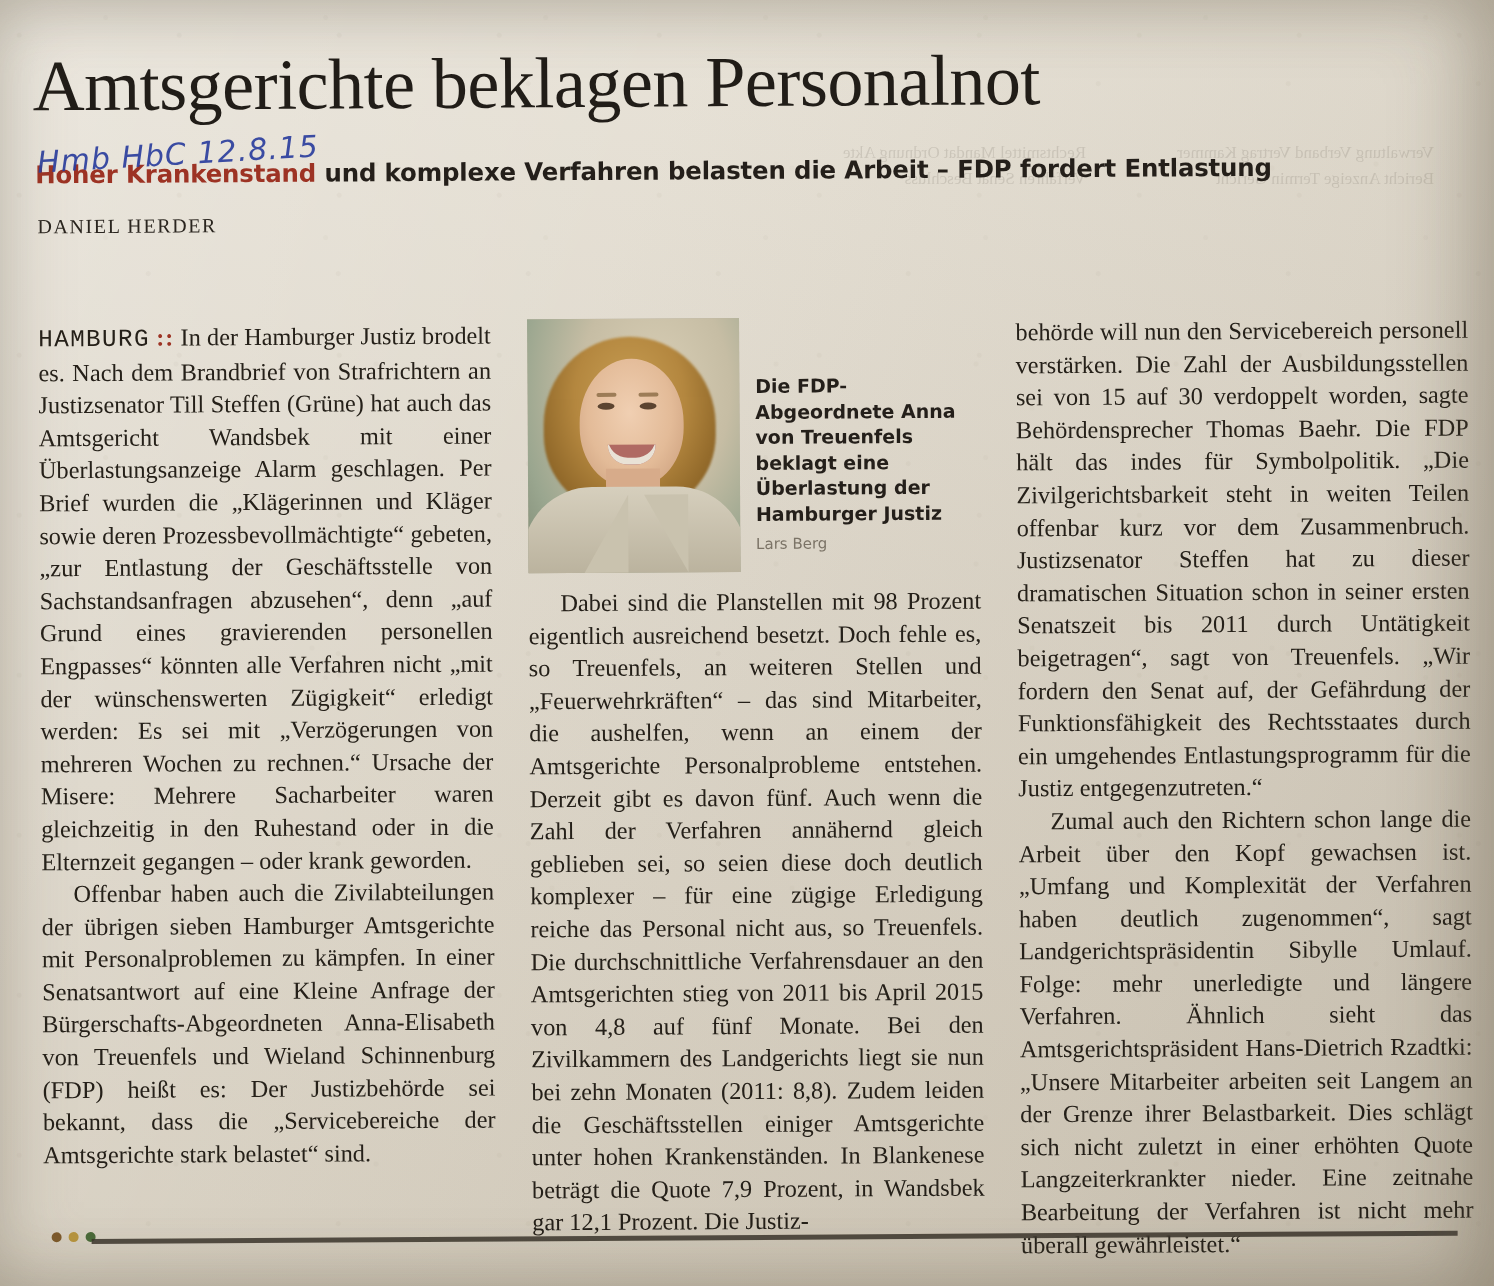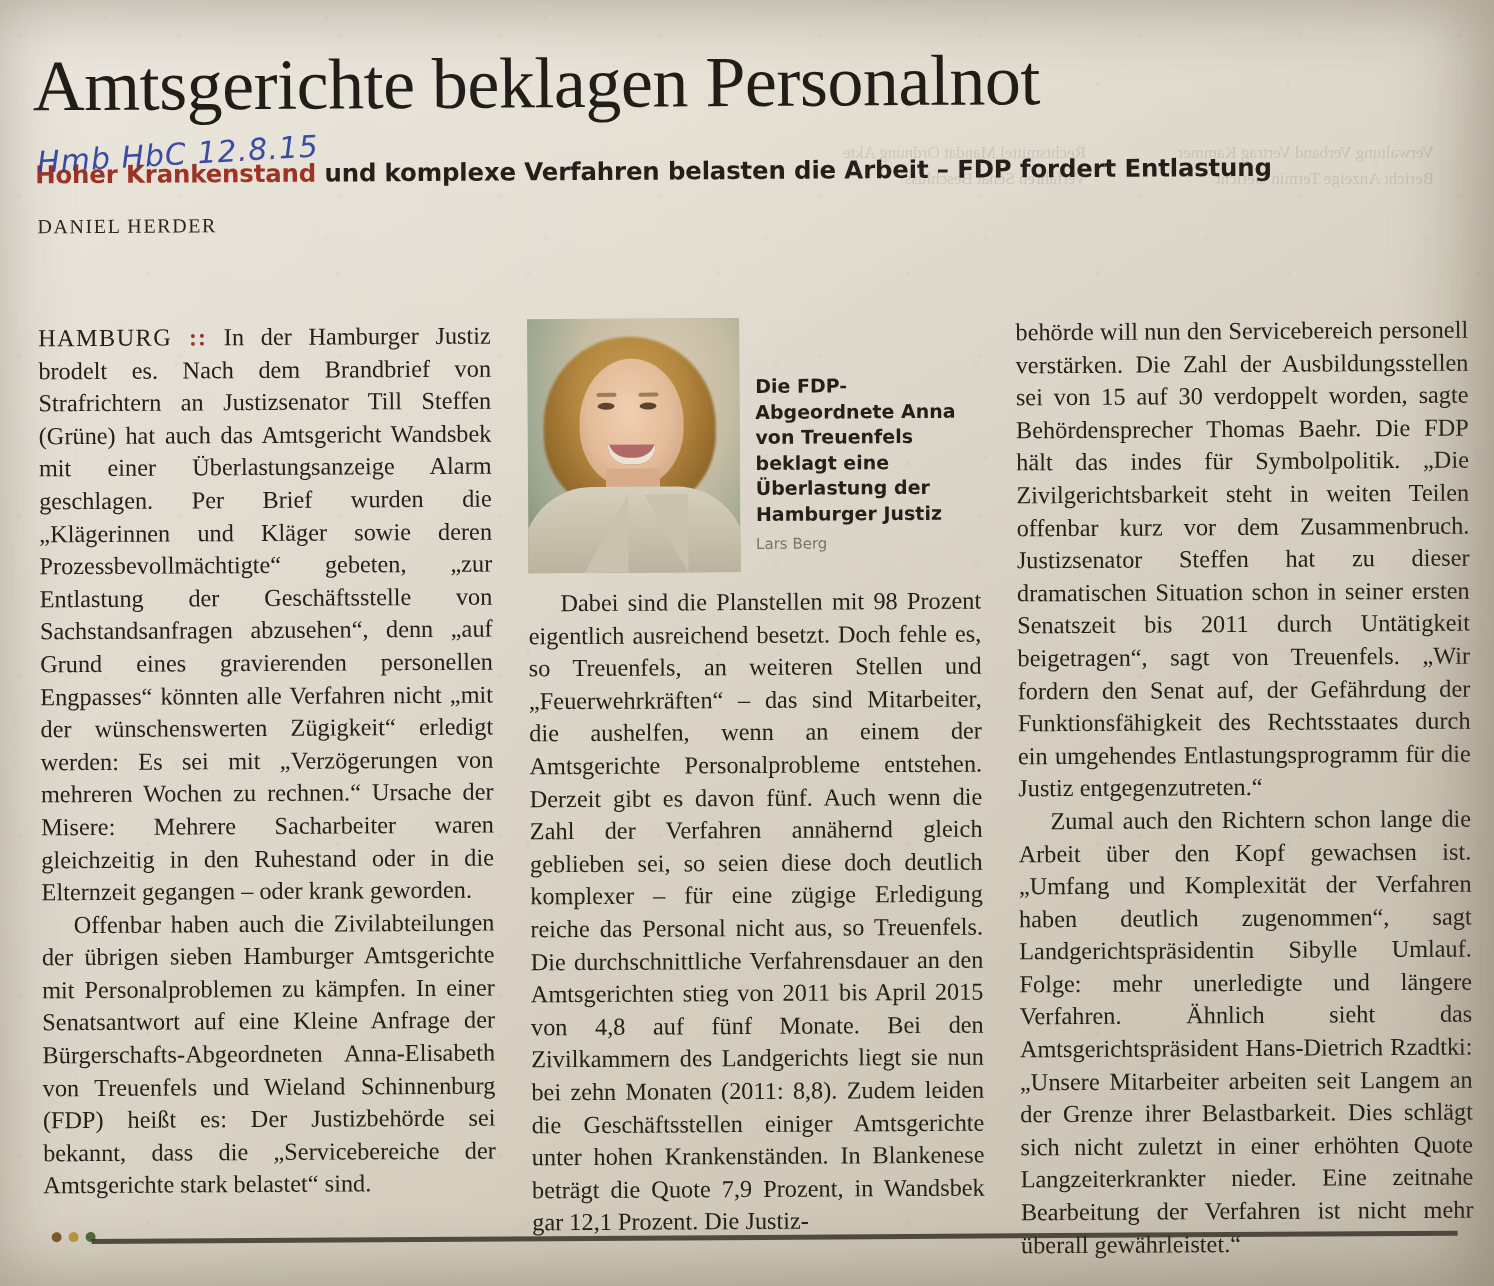--- a/index.html
+++ b/index.html
@@ -129,20 +129,21 @@
     text-align: justify;
     color: #252019;
     text-indent: 0;
     hyphens: manual;
   }
   .col p + p { text-indent: 32px; }
 
   .dateline {
     font-variant: small-caps;
     letter-spacing: 1.4px;
+    font-family: Liberation Mono, monospace;
   }
   .dots {
     color: #9d3324;
     font-weight: 700;
     letter-spacing: 1px;
   }
 
   
   .photo-block {
     display: flex;

